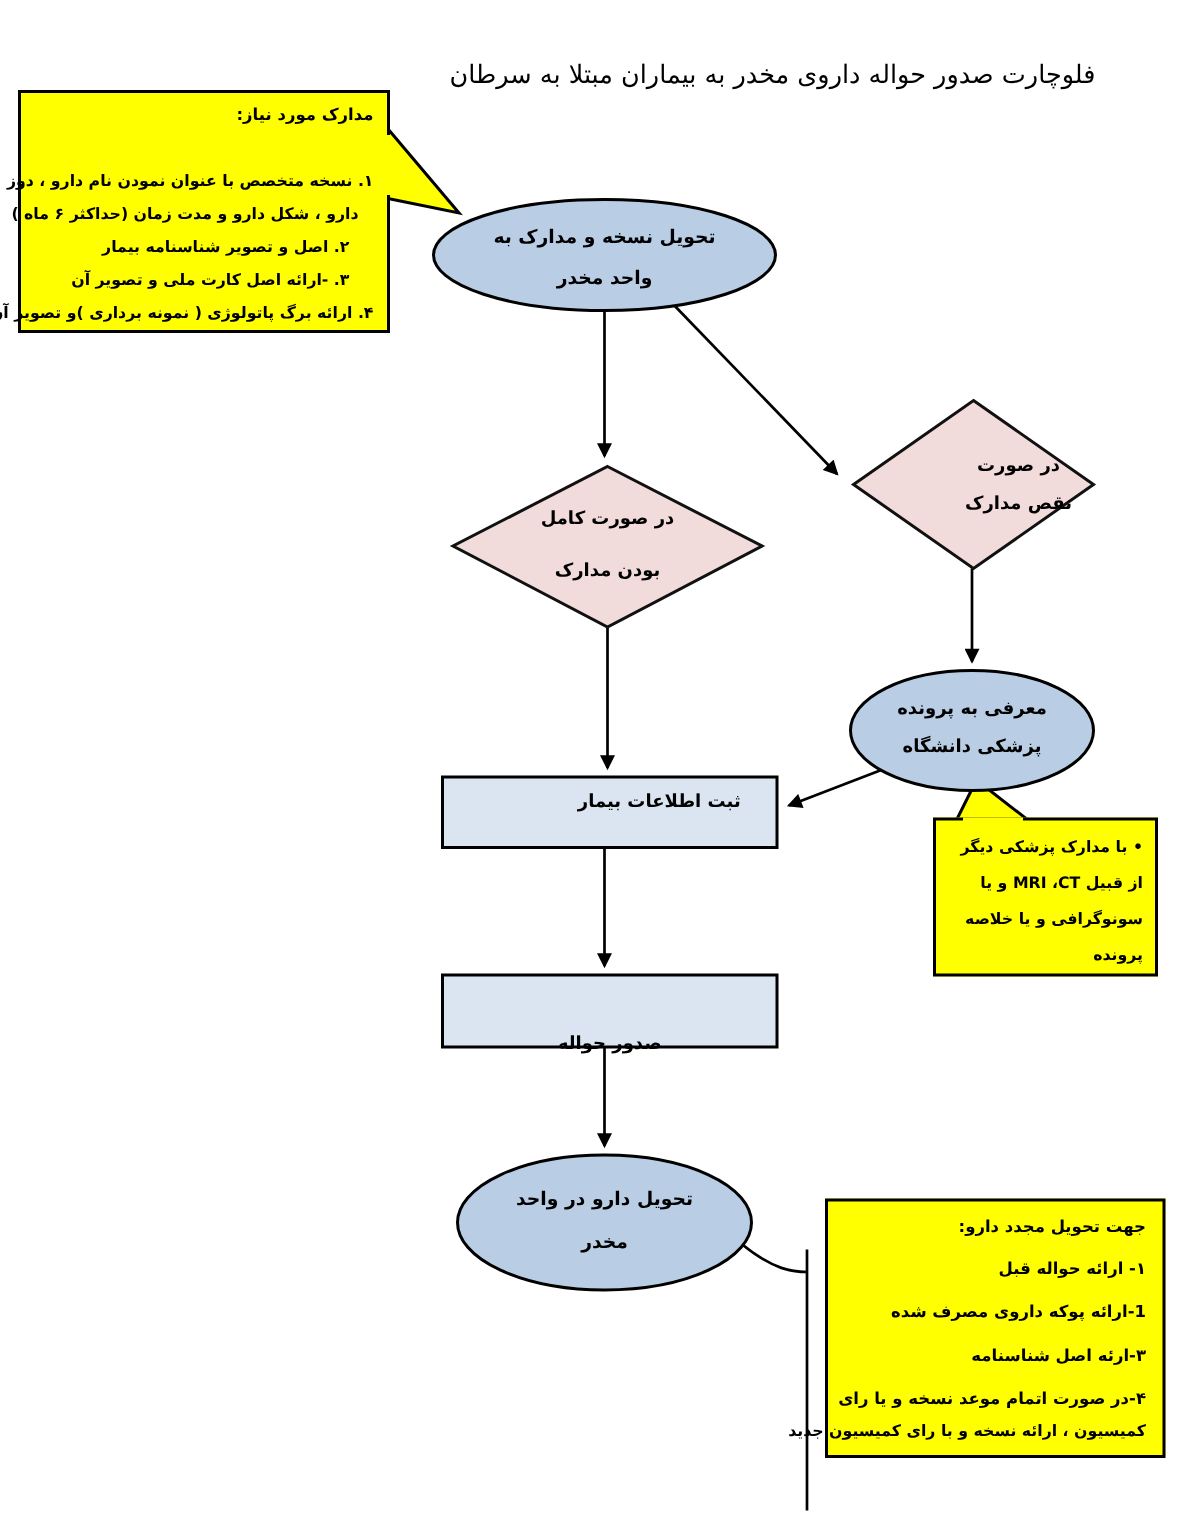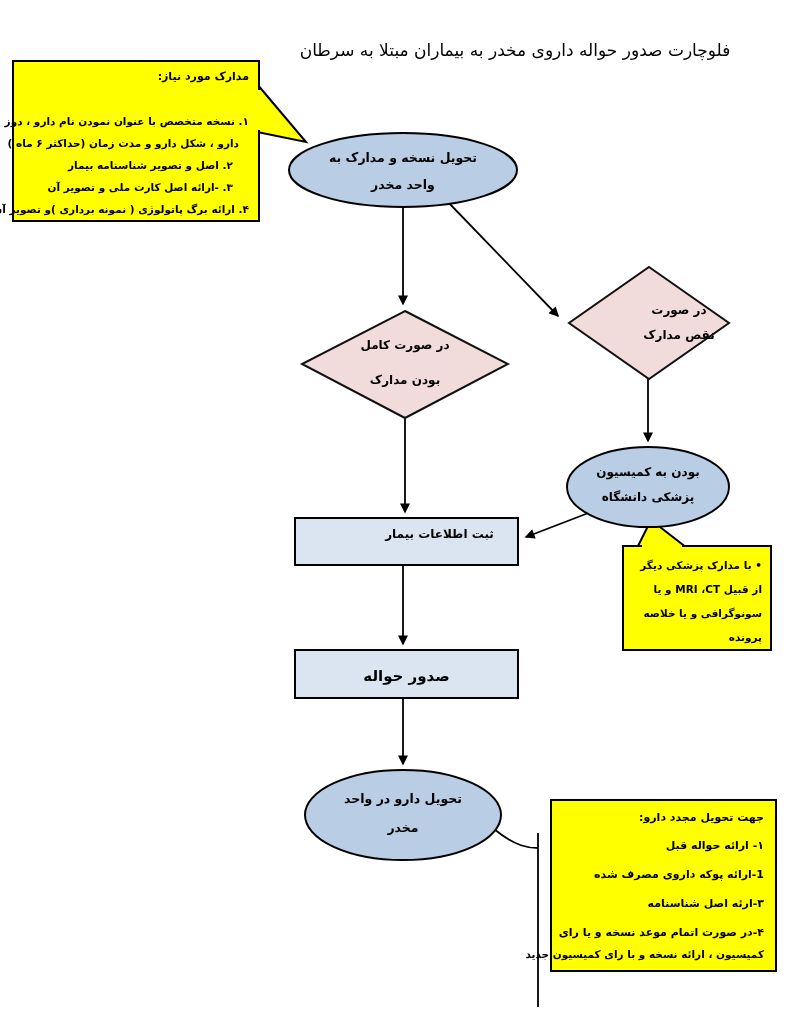--- a/index.html
+++ b/index.html
@@ -20,21 +20,21 @@
   .txt{
     position:absolute;z-index:2;font-weight:bold;text-align:center;
     display:flex;flex-direction:column;align-items:center;justify-content:center;
     white-space:nowrap;line-height:1.25;
   }
   .e1t{left:293px;top:141px;width:220px;height:60px;gap:11px;font-size:12.5px;}
   .d2t{left:604px;top:292px;width:150px;height:62px;gap:10px;font-size:12px;}
   .d1t{left:315px;top:330px;width:180px;height:66px;gap:20px;font-size:12px;}
   .e2t{left:572px;top:452px;width:152px;height:66px;gap:10px;font-size:12px;}
   .r1t{left:295px;top:514px;width:223px;height:40px;font-size:12px;padding-left:33px;}
-  .r2t{left:295px;top:652px;width:223px;height:48px;font-size:15px;}
+  .r2t{left:295px;top:671px;width:223px;height:48px;font-size:12px;}
   .e3t{left:308px;top:778px;width:190px;height:70px;gap:13px;font-size:12.5px;}
   .ybox{
     position:absolute;z-index:2;background:#ffff00;border:2px solid #000;
     box-sizing:border-box;font-weight:bold;text-align:right;
   }
   .box1{left:12px;top:60px;width:248px;height:162px;padding:7px 9px 0 4px;}
   .box1 .c-head{font-size:11px;line-height:16px;margin-bottom:25px;}
   .box1 .c-line{font-size:10.5px;line-height:22px;white-space:nowrap;}
   .ind1{padding-right:10px;}
   .ind2{padding-right:16px;}
@@ -91,21 +91,21 @@
   </div>
   <div class="txt d2t">
     <span>در صورت</span>
     <span>نقص مدارک</span>
   </div>
   <div class="txt d1t">
     <span>در صورت کامل</span>
     <span>بودن مدارک</span>
   </div>
   <div class="txt e2t">
-    <span>بودن به کمیسیون</span>
+    <span>معرفی به پرونده</span>
     <span>پزشکی دانشگاه</span>
   </div>
   <div class="txt r1t">
     <span>ثبت اطلاعات بیمار</span>
   </div>
   <div class="txt r2t">
     <span>صدور حواله</span>
   </div>
   <div class="txt e3t">
     <span>تحویل دارو در واحد</span>

